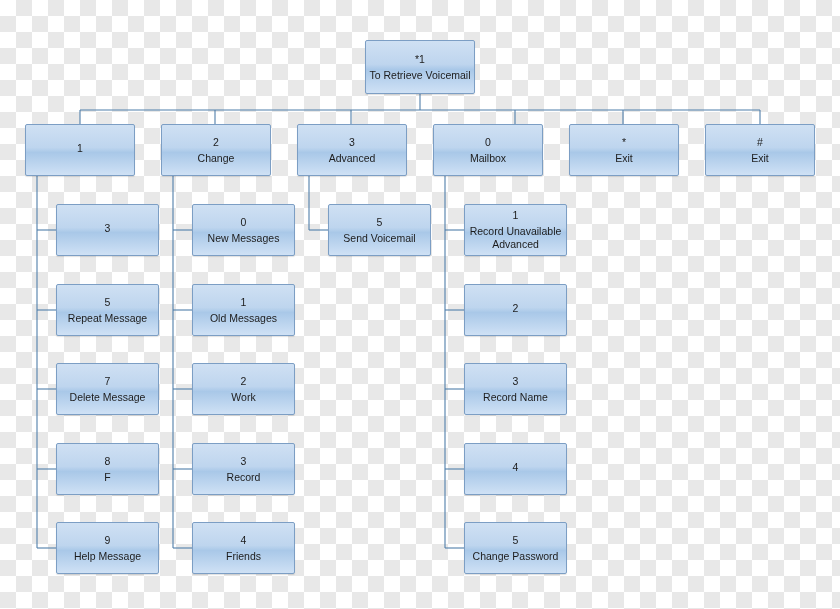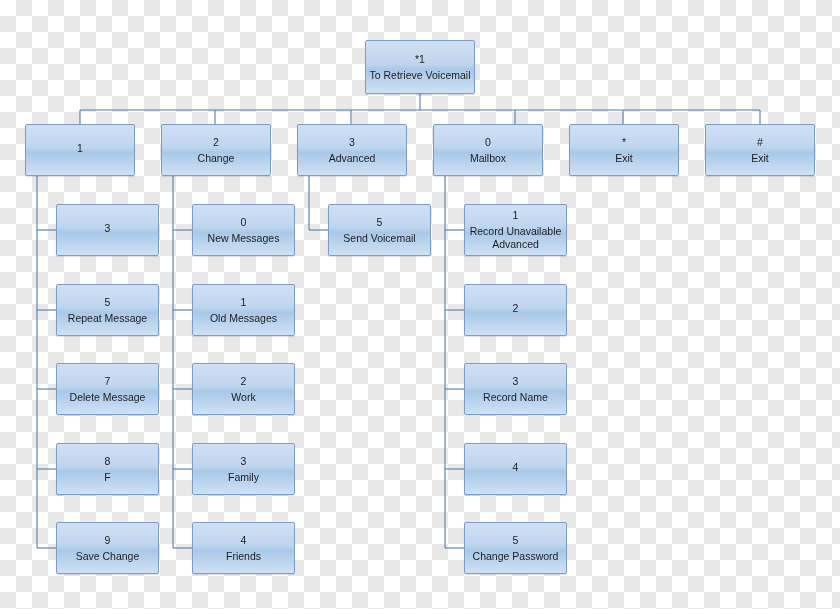--- a/index.html
+++ b/index.html
@@ -151,38 +151,38 @@
   <div class="node" style="left:56px; top:363px; width:103px; height:52px;">
     <span class="digit">7</span>
     <span class="label">Delete Message</span>
   </div>
   <div class="node" style="left:56px; top:443px; width:103px; height:52px;">
     <span class="digit">8</span>
     <span class="label">F</span>
   </div>
   <div class="node" style="left:56px; top:522px; width:103px; height:52px;">
     <span class="digit">9</span>
-    <span class="label">Save Change</span>
+    <span class="label">Help Message</span>
   </div>
 
   <div class="node" style="left:192px; top:204px; width:103px; height:52px;">
     <span class="digit">0</span>
     <span class="label">New Messages</span>
   </div>
   <div class="node" style="left:192px; top:284px; width:103px; height:52px;">
     <span class="digit">1</span>
     <span class="label">Old Messages</span>
   </div>
   <div class="node" style="left:192px; top:363px; width:103px; height:52px;">
     <span class="digit">2</span>
     <span class="label">Work</span>
   </div>
   <div class="node" style="left:192px; top:443px; width:103px; height:52px;">
     <span class="digit">3</span>
-    <span class="label">Family</span>
+    <span class="label">Record</span>
   </div>
   <div class="node" style="left:192px; top:522px; width:103px; height:52px;">
     <span class="digit">4</span>
     <span class="label">Friends</span>
   </div>
 
   <div class="node" style="left:328px; top:204px; width:103px; height:52px;">
     <span class="digit">5</span>
     <span class="label">Send Voicemail</span>
   </div>

